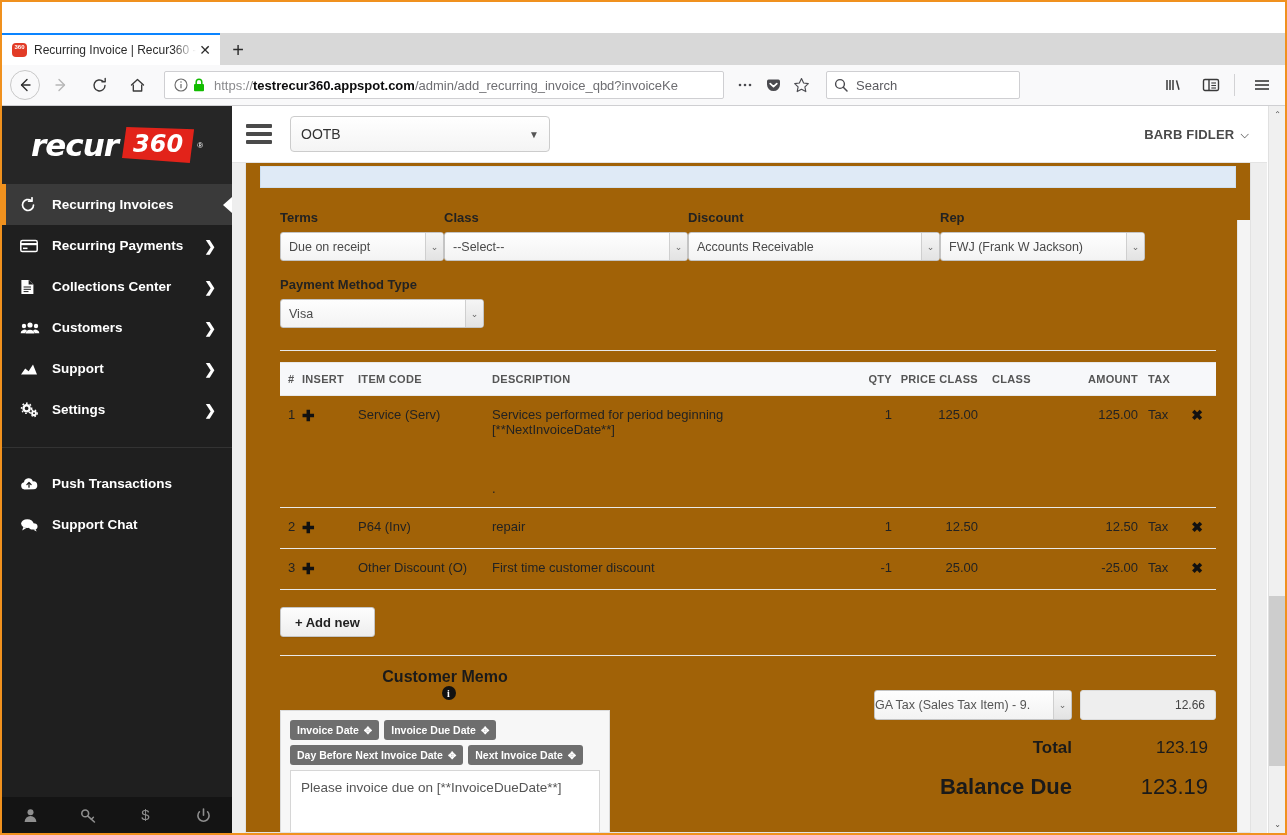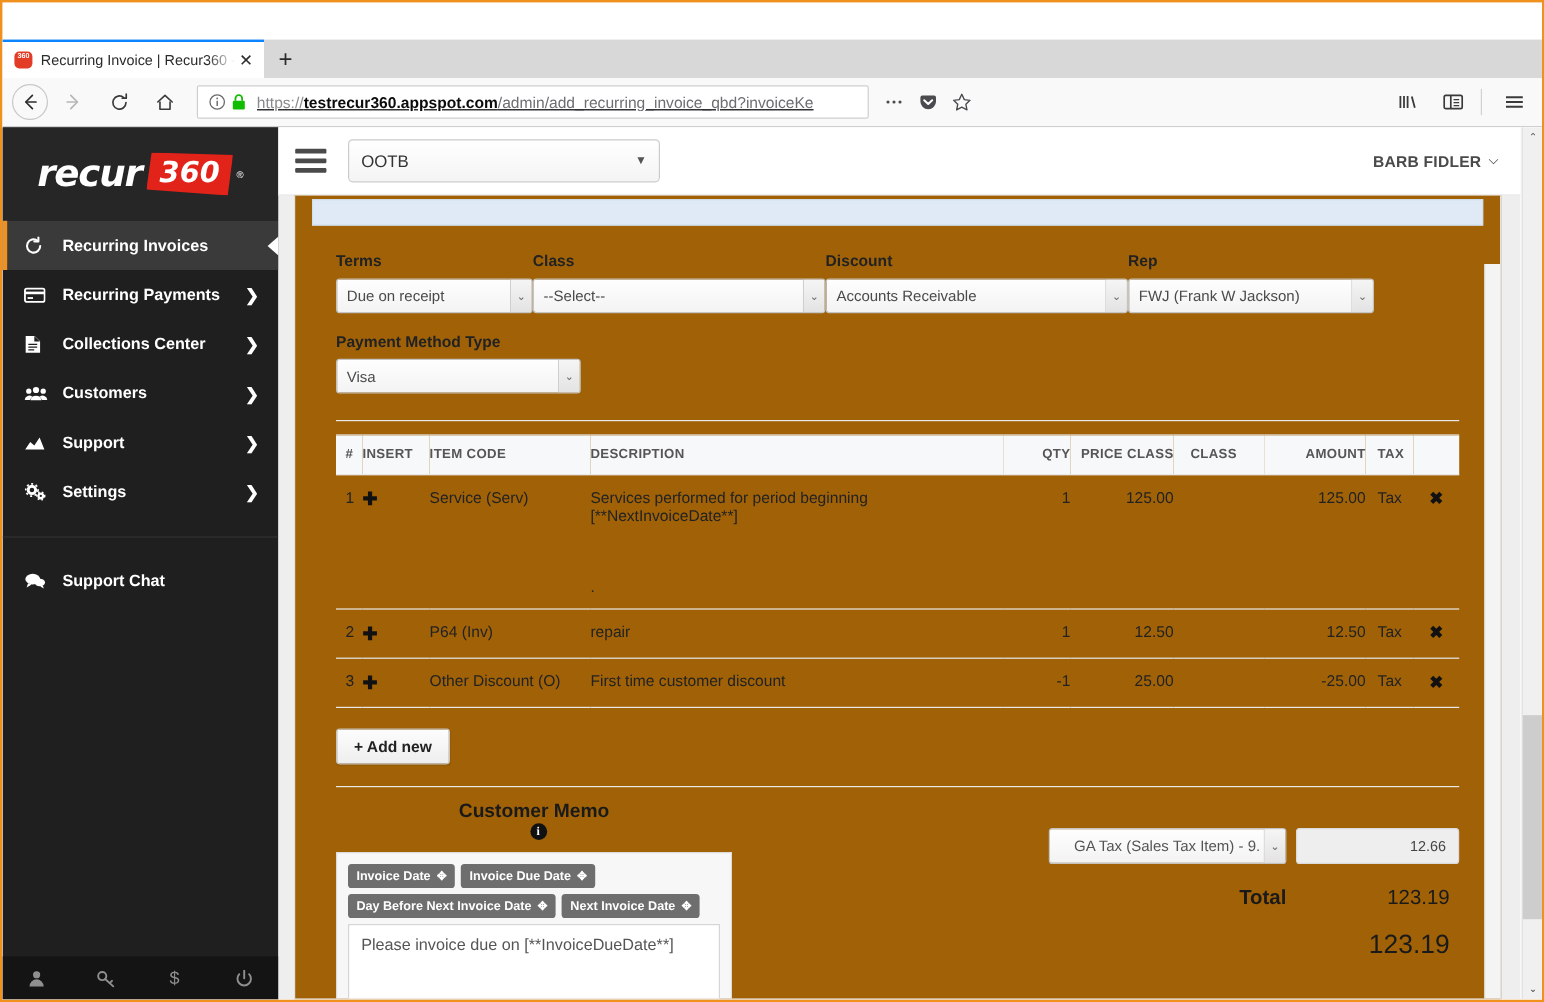--- a/index.html
+++ b/index.html
@@ -117,21 +117,20 @@
     display: flex; align-items: center; padding: 0 6px;
     max-width: 560px;
   }
   #url-info { color:#6a6a6a; margin:0 5px 0 3px; display:flex; }
   #url-lock { margin-right: 9px; display:flex; }
   #url-text {
     font-size: 13px; white-space: nowrap; overflow: hidden;
     flex: 1 1 auto;
     -webkit-mask-image: linear-gradient(to right, #000 93%, transparent 100%);
     mask-image: linear-gradient(to right, #000 93%, transparent 100%);
-    text-decoration: underline;
   }
   #url-text .dim { color: #8a8a8d; }
   #url-text .host { color: #0c0c0d; font-weight: bold; }
   #url-text .path { color: #6e6e72; }
   .urlbar-actions { display:flex; align-items:center; gap:2px; margin-left:2px; }
   .urlbar-actions > div { width:26px;height:26px;display:flex;align-items:center;justify-content:center;color:#4a4a4f; }
   #searchbar {
     width: 194px; height: 28px; margin-left: 12px;
     background: #ffffff; border: 1px solid #cfcfd2; border-radius: 2px;
     display: flex; align-items: center; padding: 0 7px; flex: 0 0 auto;
@@ -338,21 +337,21 @@
     background: #ffffff; border: 1px solid #d6d6d6;
     height: 96px; margin-top: 4px;
     padding: 9px 10px; font-size: 13.5px; color: #555;
   }
   #totals-col { flex: 1 1 auto; padding-left: 30px; padding-top: 22px; }
   .tot-row { display: flex; align-items: center; justify-content: flex-end; }
   #taxsel {
     width: 198px; height: 30px;
     border: 1px solid #c4c4c4; border-radius: 3px;
     background: linear-gradient(#fefefe, #f3f3f3);
-    display: flex; align-items: center; padding-left: 20px;
+    display: flex; align-items: center; padding-left: 0;
     font-size: 12.5px; color: #555;
     margin-right: 8px;
   }
   #taxsel .arrowbox {
     margin-left: auto; width: 18px; height: 100%;
     border-left: 1px solid #cfcfcf;
     background: linear-gradient(#f5f5f5, #e3e3e3);
     display: flex; align-items: center; justify-content: center;
     color: #666; font-size: 9px; border-radius: 0 2px 2px 0;
   }
@@ -460,20 +459,27 @@
             <path d="M5.2 6.6 L8.5 9.7 L11.8 6.6" fill="none" stroke="#fff" stroke-width="1.7" stroke-linecap="round" stroke-linejoin="round"></path>
           </svg>
       </div>
       <div>
         <svg width="17" height="17" viewBox="0 0 17 17">
             <path d="M8.5 1.6 L10.6 6 L15.3 6.6 L11.9 9.9 L12.8 14.6 L8.5 12.3 L4.2 14.6 L5.1 9.9 L1.7 6.6 L6.4 6 z" fill="none" stroke="currentColor" stroke-width="1.15" stroke-linejoin="round"></path>
           </svg>
       </div>
     </div>
 
+    <div id="searchbar">
+      <svg width="14" height="14" viewBox="0 0 14 14">
+          <circle cx="6" cy="6" r="4.4" fill="none" stroke="#4a4a4f" stroke-width="1.4"></circle>
+          <line x1="9.3" y1="9.3" x2="13" y2="13" stroke="#4a4a4f" stroke-width="1.5" stroke-linecap="round"></line>
+        </svg>
+      <div id="search-placeholder">Search</div>
+    </div>
 
     <div id="navbar-right">
       <div class="nav-icon-btn">
         <svg width="18" height="16" viewBox="0 0 18 16">
             <line x1="3" y1="3" x2="3" y2="13" stroke="currentColor" stroke-width="1.5"></line>
             <line x1="6" y1="3" x2="6" y2="13" stroke="currentColor" stroke-width="1.5"></line>
             <line x1="9" y1="3" x2="9" y2="13" stroke="currentColor" stroke-width="1.5"></line>
             <line x1="12.5" y1="3.4" x2="15" y2="12.8" stroke="currentColor" stroke-width="1.5"></line>
           </svg>
       </div>
@@ -579,20 +585,29 @@
               <circle cx="14" cy="11.3" r="1.9" fill="none" stroke="currentColor" stroke-width="1.9"></circle>
               <circle cx="14" cy="11.3" r="3.3" fill="none" stroke="currentColor" stroke-width="1.2" stroke-dasharray="1.4 1.8"></circle>
             </svg>
         </span>
         <span class="side-label">Settings</span>
         <span class="side-caret">❯</span>
       </div>
 
       <div id="side-divider"></div>
 
+      <div class="side-item">
+        <span class="side-icon">
+          <svg width="18" height="14" viewBox="0 0 18 14">
+              <path d="M4.4 12.4 a3.6 3.6 0 0 1 -0.4 -7.1 a4.6 4.6 0 0 1 8.9 -0.9 a3.9 3.9 0 0 1 0.8 7.9 z" fill="currentColor"></path>
+              <path d="M9 10.2 V5.6 M6.9 7.6 L9 5.4 L11.1 7.6" fill="none" stroke="#1f1f1f" stroke-width="1.3" stroke-linecap="round" stroke-linejoin="round"></path>
+            </svg>
+        </span>
+        <span class="side-label">Push Transactions</span>
+      </div>
 
 
       <div class="side-item">
         <span class="side-icon">
           <svg width="18" height="14" viewBox="0 0 18 14">
               <ellipse cx="7.3" cy="5.6" rx="6.2" ry="4.4" fill="currentColor"></ellipse>
               <path d="M3.4 9 L2.2 12.6 L6.4 10.1 z" fill="currentColor"></path>
               <ellipse cx="13.2" cy="8.4" rx="4.3" ry="3.2" fill="currentColor"></ellipse>
               <path d="M15.6 11 L16.6 13.4 L13.5 11.7 z" fill="currentColor"></path>
             </svg>
@@ -797,20 +812,21 @@
                 <span>GA Tax (Sales Tax Item) - 9.</span>
                 <span class="arrowbox">⌄</span>
               </div>
               <div id="taxamt">12.66</div>
             </div>
             <div class="tot-row" style="margin-top:18px">
               <div class="tot-label" style="width:200px; padding-right:8px;">Total</div>
               <div class="tot-value">123.19</div>
             </div>
             <div class="tot-row" style="margin-top:16px">
+              <div class="bal-label" style="width:200px; padding-right:8px;">Balance Due</div>
               <div class="bal-value">123.19</div>
             </div>
           </div>
         </div>
 
         <div id="inner-scroll"></div>
       </div>
     </div>
 
     <div id="page-scroll">

